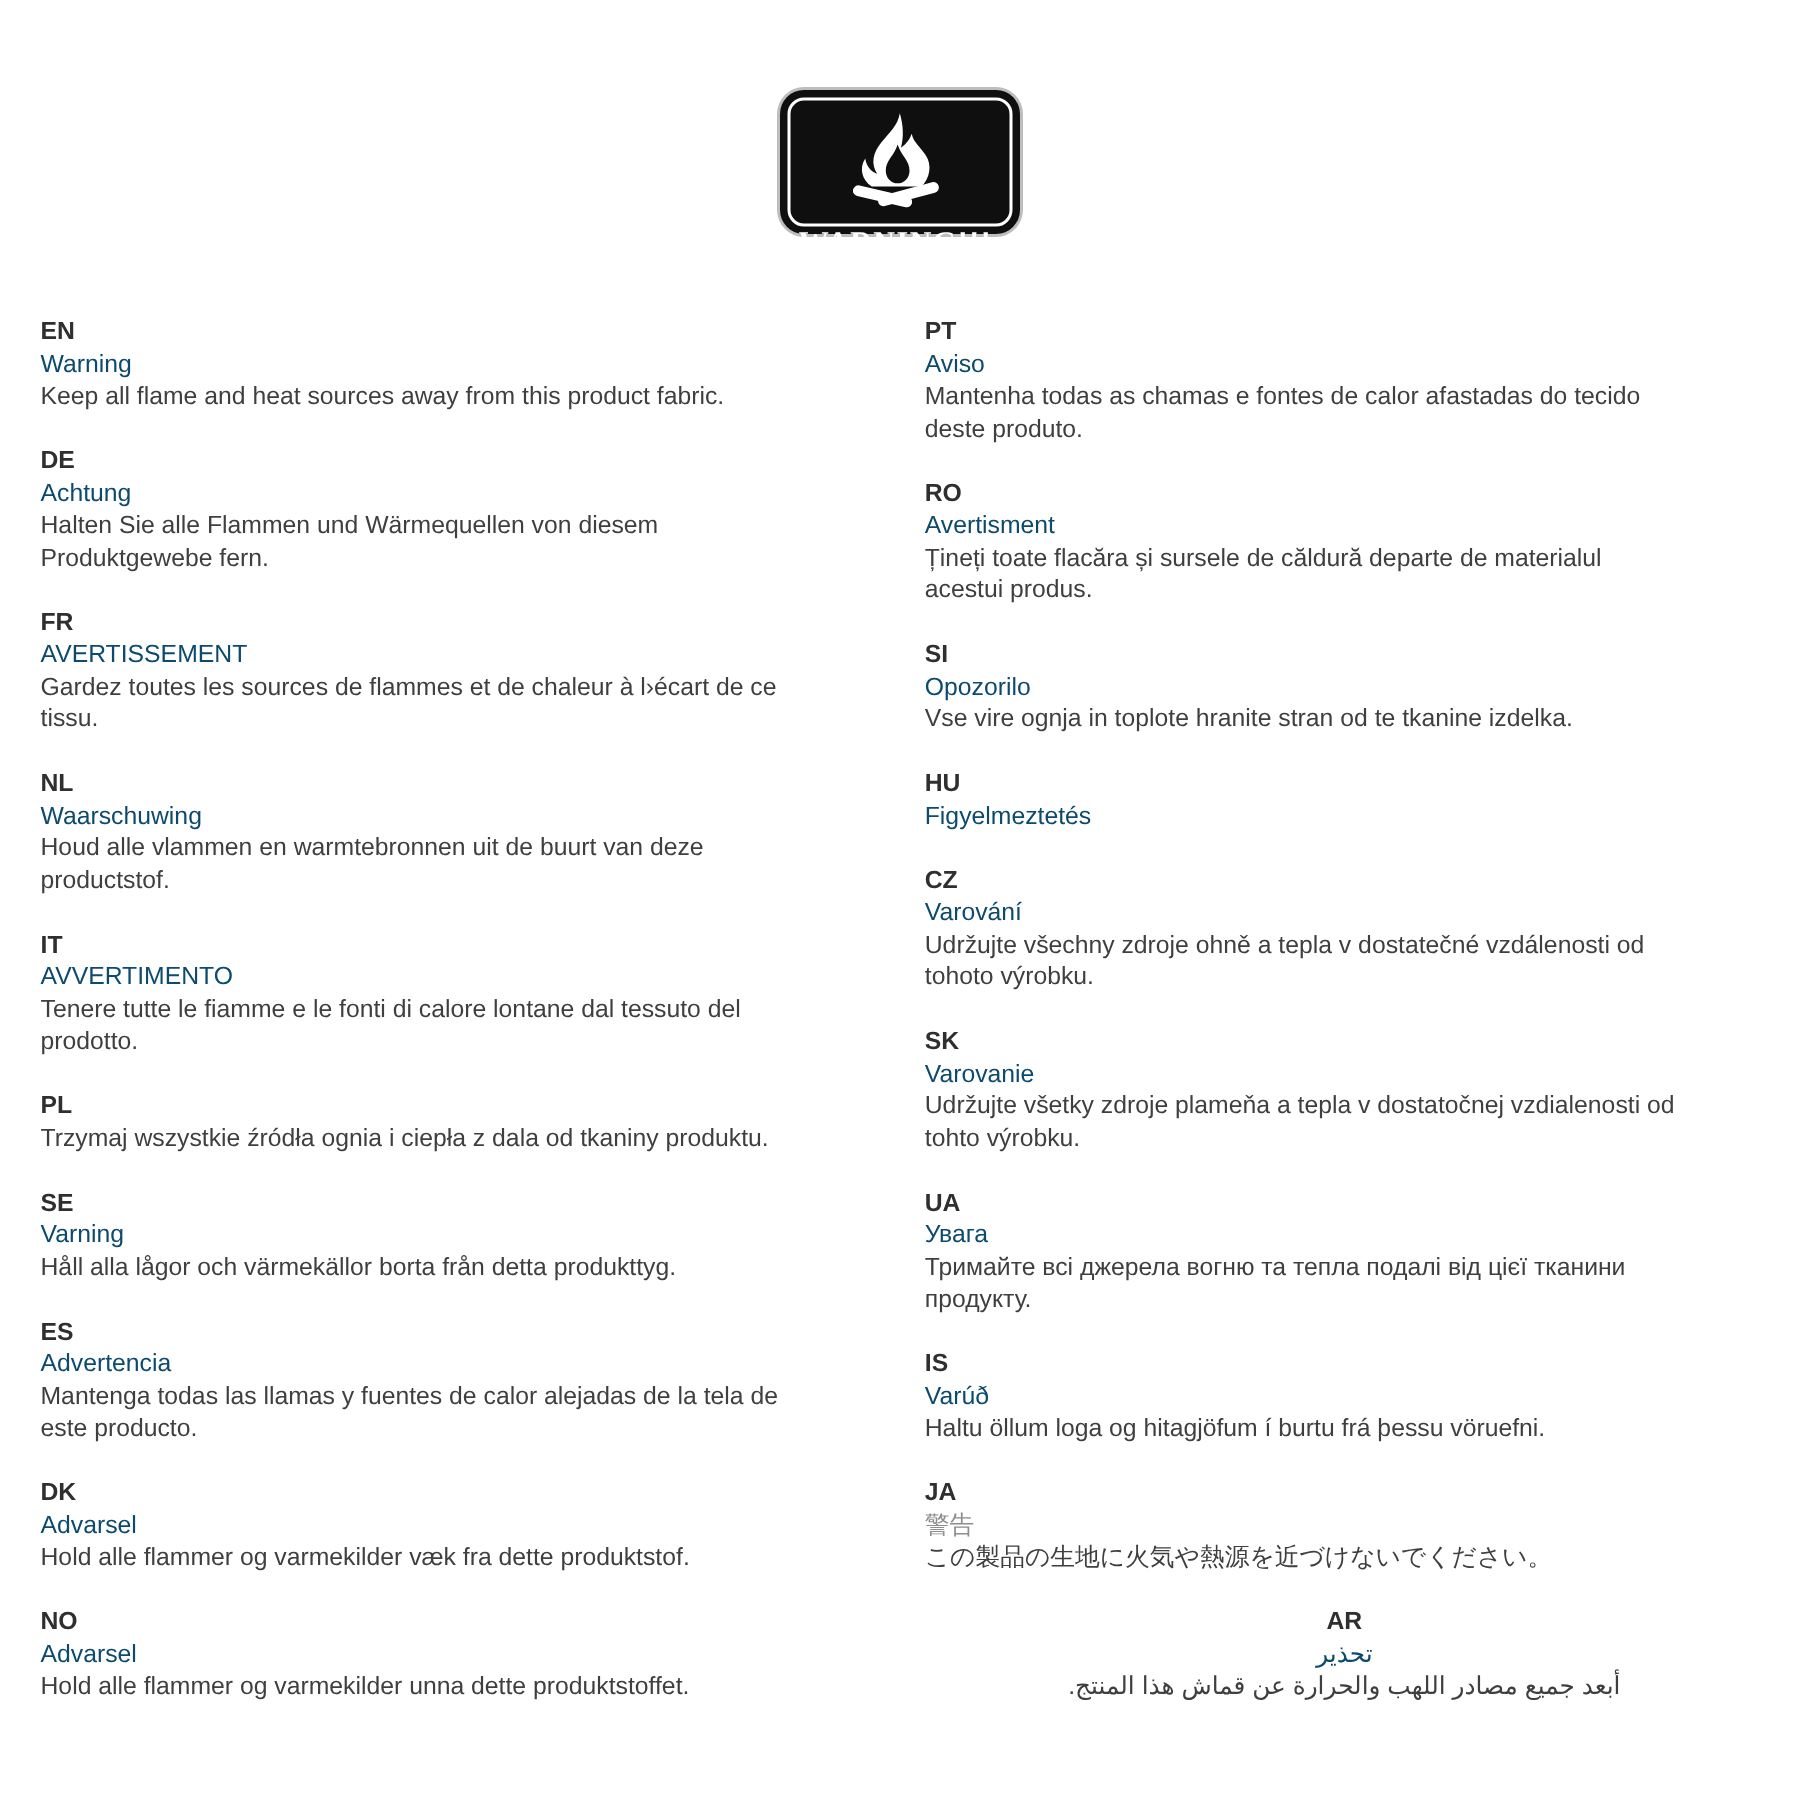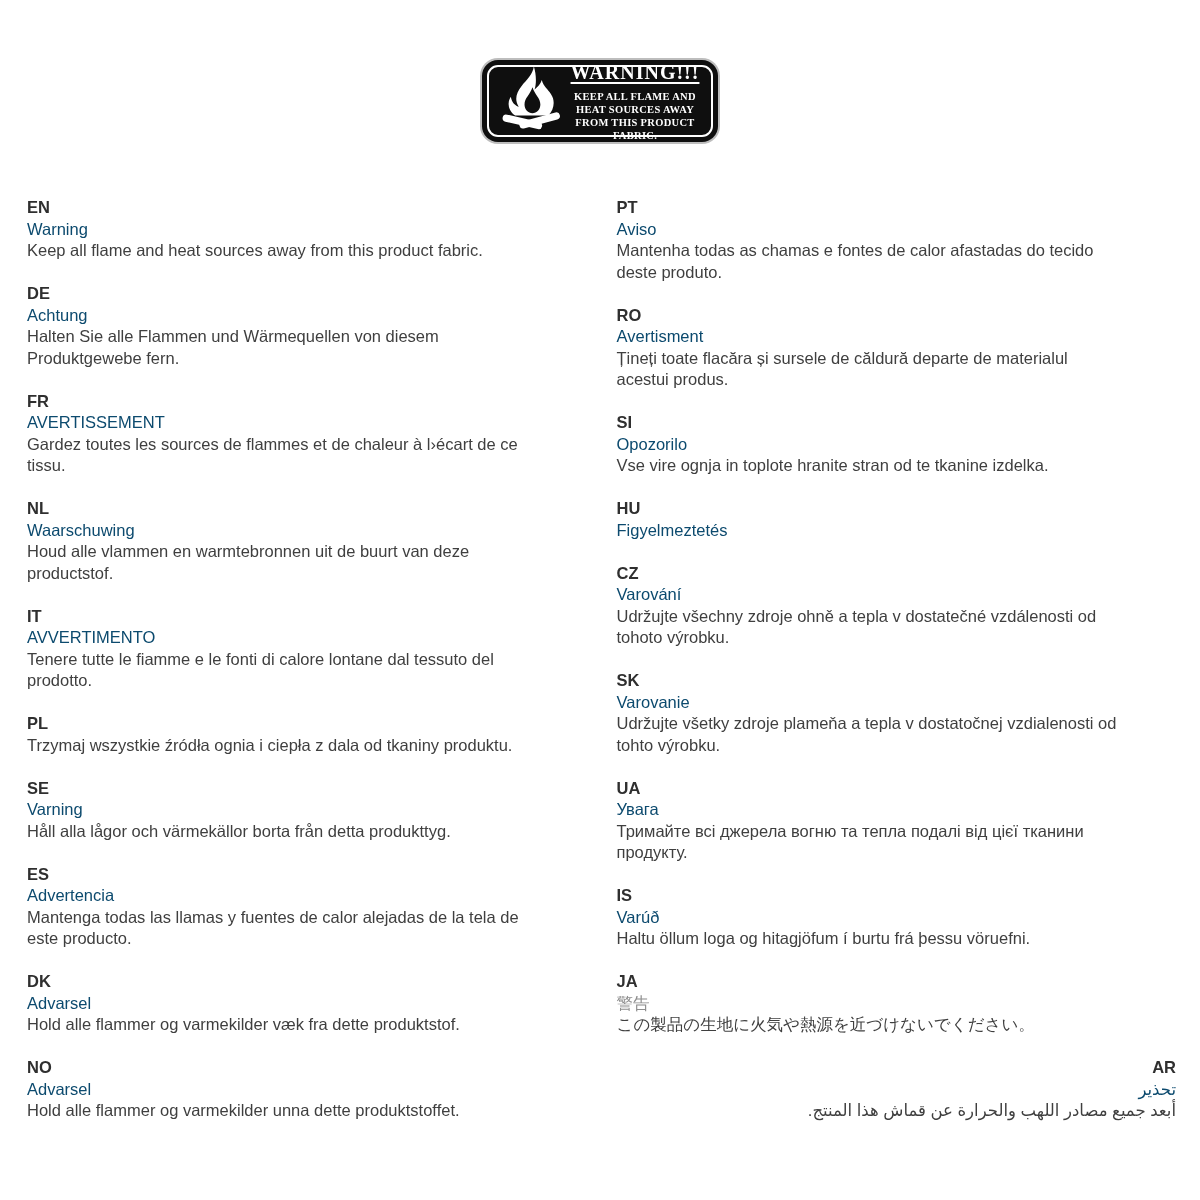--- a/index.html
+++ b/index.html
@@ -18,21 +18,22 @@
     padding: 5px;
     box-shadow: 0 0 0 2px #bdbdbd;
   }
   .badge-inner {
     border: 2px solid #ffffff;
     border-radius: 11px;
     background: #0f0f0f;
     display: flex; align-items: center;
     gap: 4px;
     padding: 6px 12px 6px 6px;
-    height: 72px;
+    height: 86px;
+    flex-direction: column;
   }
   .badge-icon { width: 72px; height: 74px; flex: 0 0 auto; display: block; }
   .badge-text { display: flex; flex-direction: column; align-items: center; }
   .badge-title {
     font-family: "Liberation Serif", "DejaVu Serif", serif;
     font-weight: bold; color: #ffffff;
     font-size: 20px; letter-spacing: 1px;
     text-decoration: underline; text-underline-offset: 3px;
     margin-bottom: 6px; white-space: nowrap;
   }
@@ -46,21 +47,21 @@
   .cols {
     display: grid;
     grid-template-columns: 1fr 1fr;
     gap: 0 30px;
     padding: 39px 24px 0 27px;
   }
   .section { margin-bottom: 21.5px; font-size: 16.5px; line-height: 21.5px; margin-top: 16px; }
   .sec-code { font-weight: bold; color: #2f2f2f; }
   .sec-title { color: #0c4a6e; }
   .sec-body  { color: #3f3f3f; white-space: pre-line; }
-  .section.rtl { text-align: right; }
+  .section.rtl { text-align: center; }
   .section.rtl .sec-title, .section.rtl .sec-body { direction: rtl; }
 </style>
 </head>
 <body>
 
 <div class="badge-wrap">
   <div class="badge-outer">
     <div class="badge-inner">
       <span class="badge-icon">
         <svg viewBox="0 0 100 100" width="72" height="74" aria-hidden="true">

